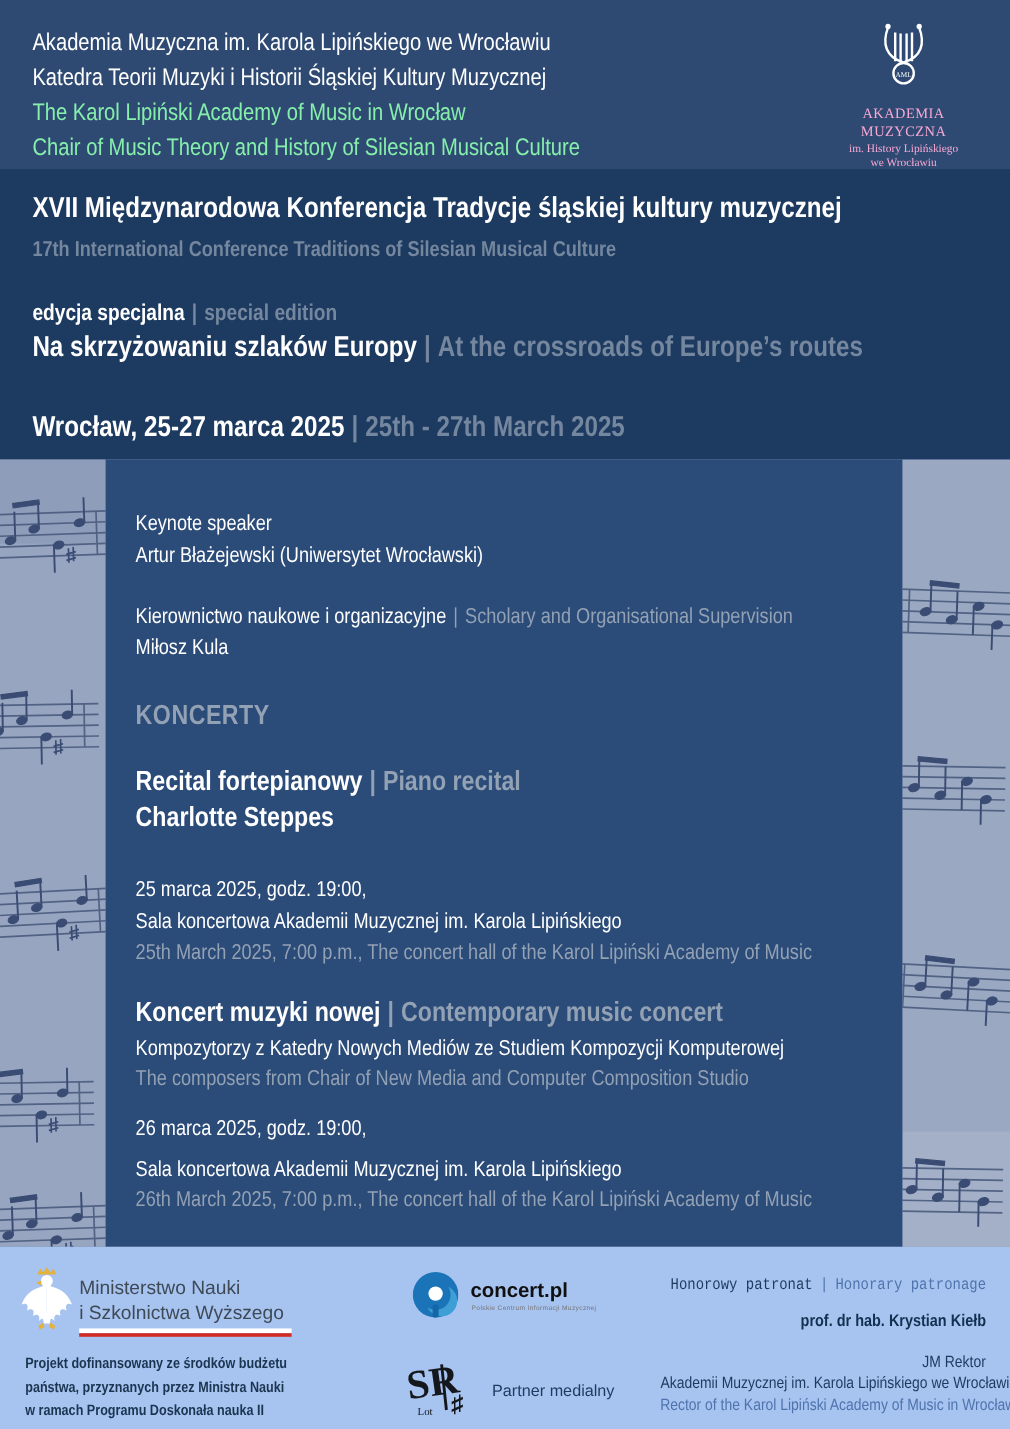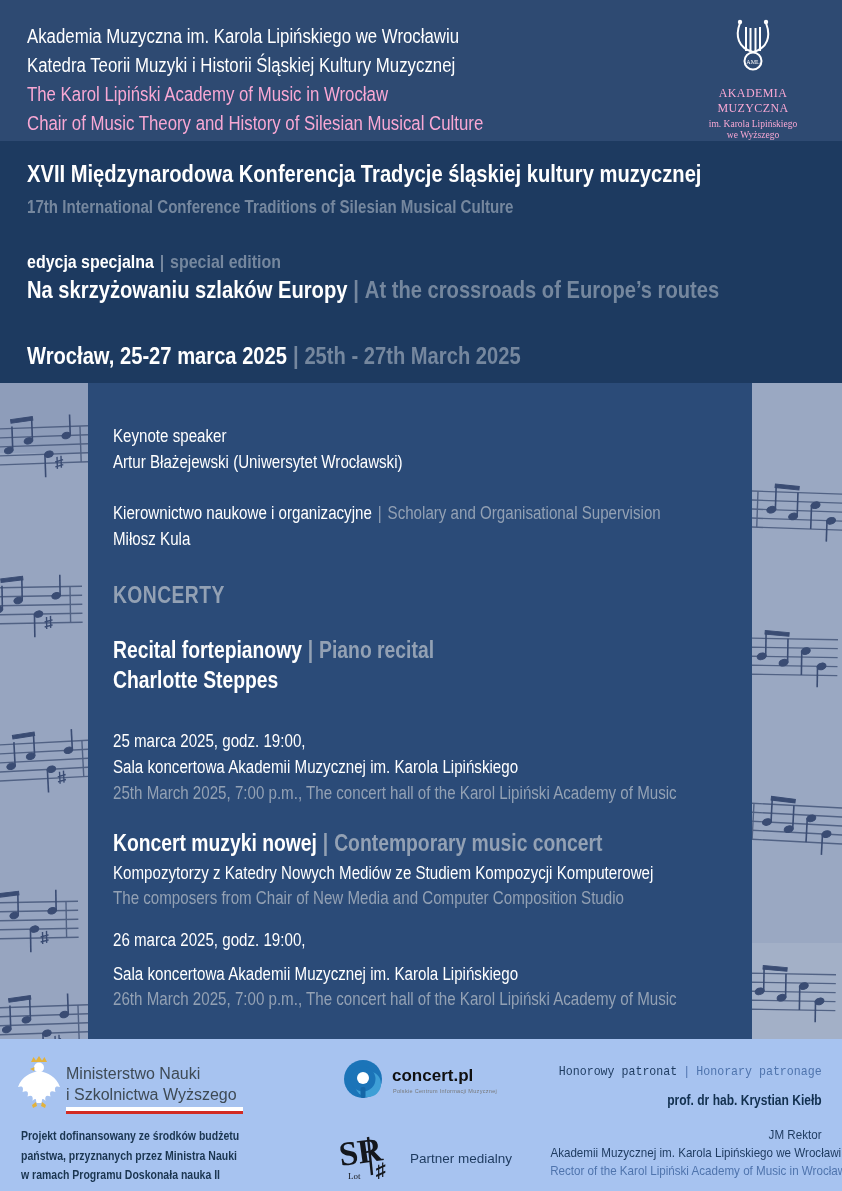--- a/index.html
+++ b/index.html
@@ -3,21 +3,21 @@
 <meta charset="utf-8">
 <style>
   html,body{margin:0;padding:0;background:#555;}
   .poster{position:relative;width:842px;height:1191px;margin:0 auto;overflow:hidden;
           font-family:"Liberation Sans","DejaVu Sans",sans-serif;background:#2B4B78;}
   .abs{position:absolute;}
   .cond{display:inline-block;transform:scaleX(.84);transform-origin:0 50%;white-space:nowrap;}
   .cond-r{display:inline-block;transform:scaleX(.86);transform-origin:100% 50%;white-space:nowrap;}
   .b{font-weight:700;}
   .w{color:#FFFFFF;}
-  .g1{color:#f9a8d4;}      
+  .g1{color:#86efac;}      
   .g2{color:#75879E;}      
   .g3{color:#93A1B4;}      
   .sep{padding:0 7px;font-weight:700;}
   
   .top-band{left:0;top:0;width:842px;height:141px;background:#2E4A72;}
   .title-band{left:0;top:141px;width:842px;height:242px;background:#1D3A60;}
   .middle{left:0;top:383px;width:842px;height:656px;background:#97A5C0;}
   .panel{position:absolute;left:88px;top:0;width:664px;height:656px;background:#2B4B78;overflow:hidden;}
   .footer{left:0;top:1039px;width:842px;height:152px;background:#A7C3F0;}
   
@@ -60,22 +60,22 @@
           <path d="M13,5 C18,18 15,30 0,34"></path>
           <line x1="-7" y1="9" x2="-7" y2="33"></line>
           <line x1="-2.5" y1="10" x2="-2.5" y2="34"></line>
           <line x1="2.5" y1="10" x2="2.5" y2="34"></line>
           <line x1="7" y1="9" x2="7" y2="33"></line>
           <circle cx="0" cy="43" r="8.5"></circle>
           <text x="0" y="46" text-anchor="middle" font-size="6" fill="#FFFFFF" stroke="none" font-family="Liberation Serif, DejaVu Serif, serif">AML</text>
         </g>
       </svg>
       <div class="logo-caption" style="font-size:12px;letter-spacing:.4px;margin-top:8px;">AKADEMIA MUZYCZNA</div>
-      <div class="logo-caption" style="font-size:9.5px;margin-top:3px;">im. Karola Lipińskiego</div>
-      <div class="logo-caption" style="font-size:9.5px;margin-top:1px;">we Wyższego</div>
+      <div class="logo-caption" style="font-size:9.5px;margin-top:3px;">im. History Lipińskiego</div>
+      <div class="logo-caption" style="font-size:9.5px;margin-top:1px;">we Wrocławiu</div>
     </div>
   </div>
 
   <div class="abs title-band">
     <div class="abs t24 b w" style="left:27px;top:18px;">
       <span class="cond">XVII Międzynarodowa Konferencja Tradycje śląskiej kultury muzycznej</span>
     </div>
     <div class="abs b g2" style="left:27px;top:54px;font-size:18px;line-height:24px;">
       <span class="cond">17th International Conference Traditions of Silesian Musical Culture</span>
     </div>

